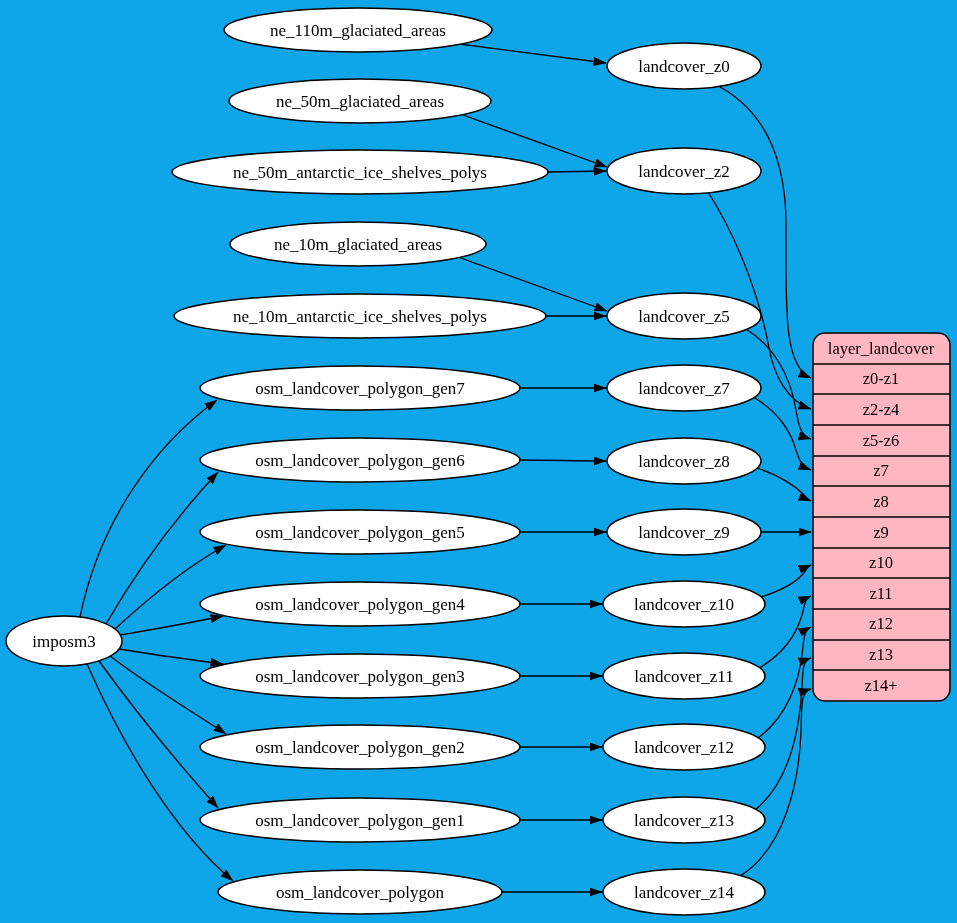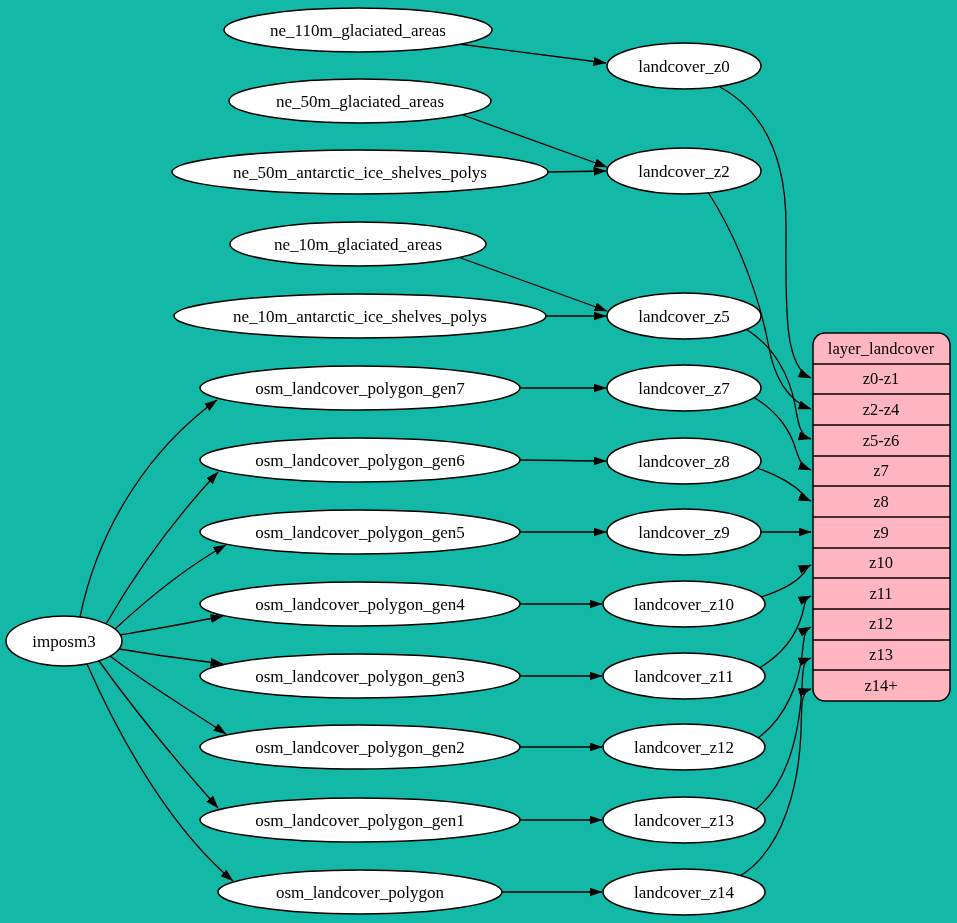--- a/index.html
+++ b/index.html
@@ -1,17 +1,17 @@
 <!DOCTYPE html>
 <html><head>
 <meta charset="utf-8">
 <title>diagram</title>
 <style>
   html,body{margin:0;padding:0;background:#ffffff;}
-  .canvas{position:relative;width:957px;height:923px;background:#14b8a6;overflow:hidden;}
+  .canvas{position:relative;width:957px;height:923px;background:#0ea5e9;overflow:hidden;}
   svg{display:block;}
   text{font-family:"Liberation Serif","DejaVu Serif",serif;font-size:17px;fill:#000000;}
   .tbl-text{font-size:16.5px;}
   ellipse{fill:#ffffff;stroke:#000000;stroke-width:1.5;}
   path.edge{fill:none;stroke:#000000;stroke-width:1.3;}
   line.sep{stroke:#000000;stroke-width:1.5;}
 </style>
 </head>
 <body>
 

